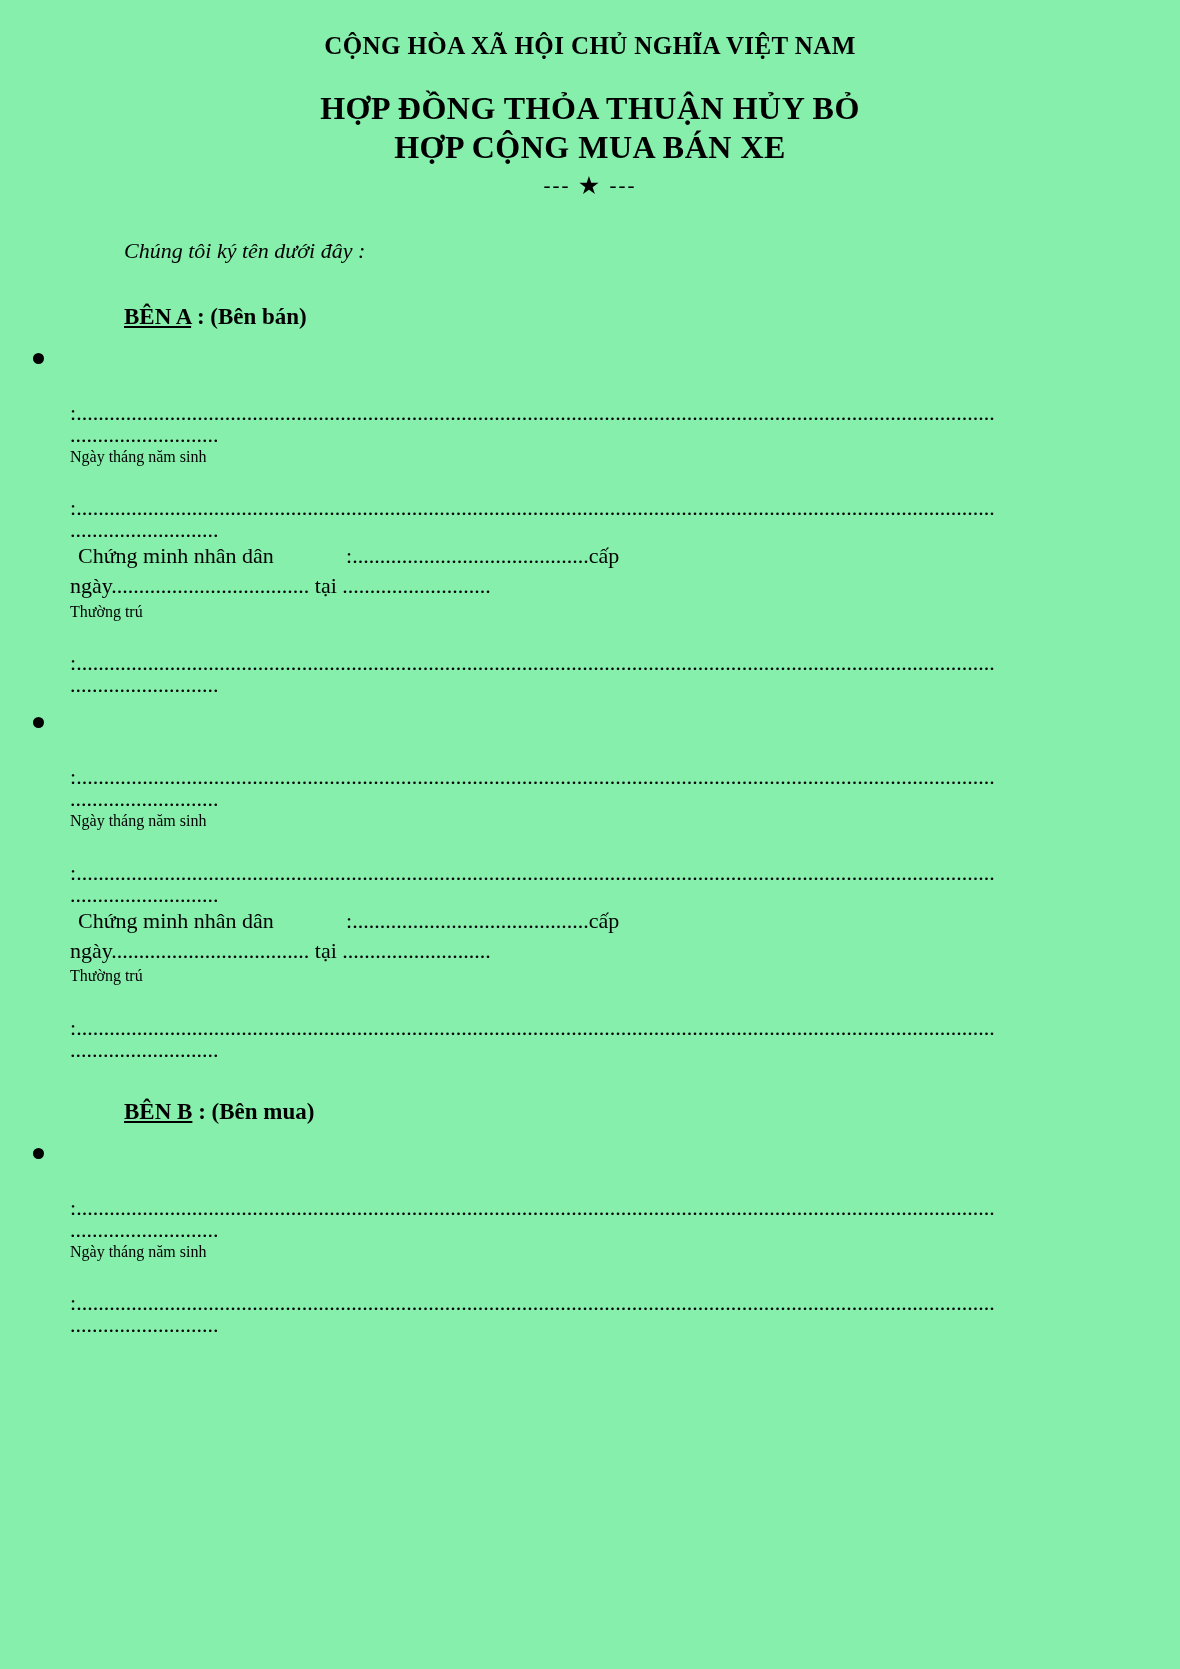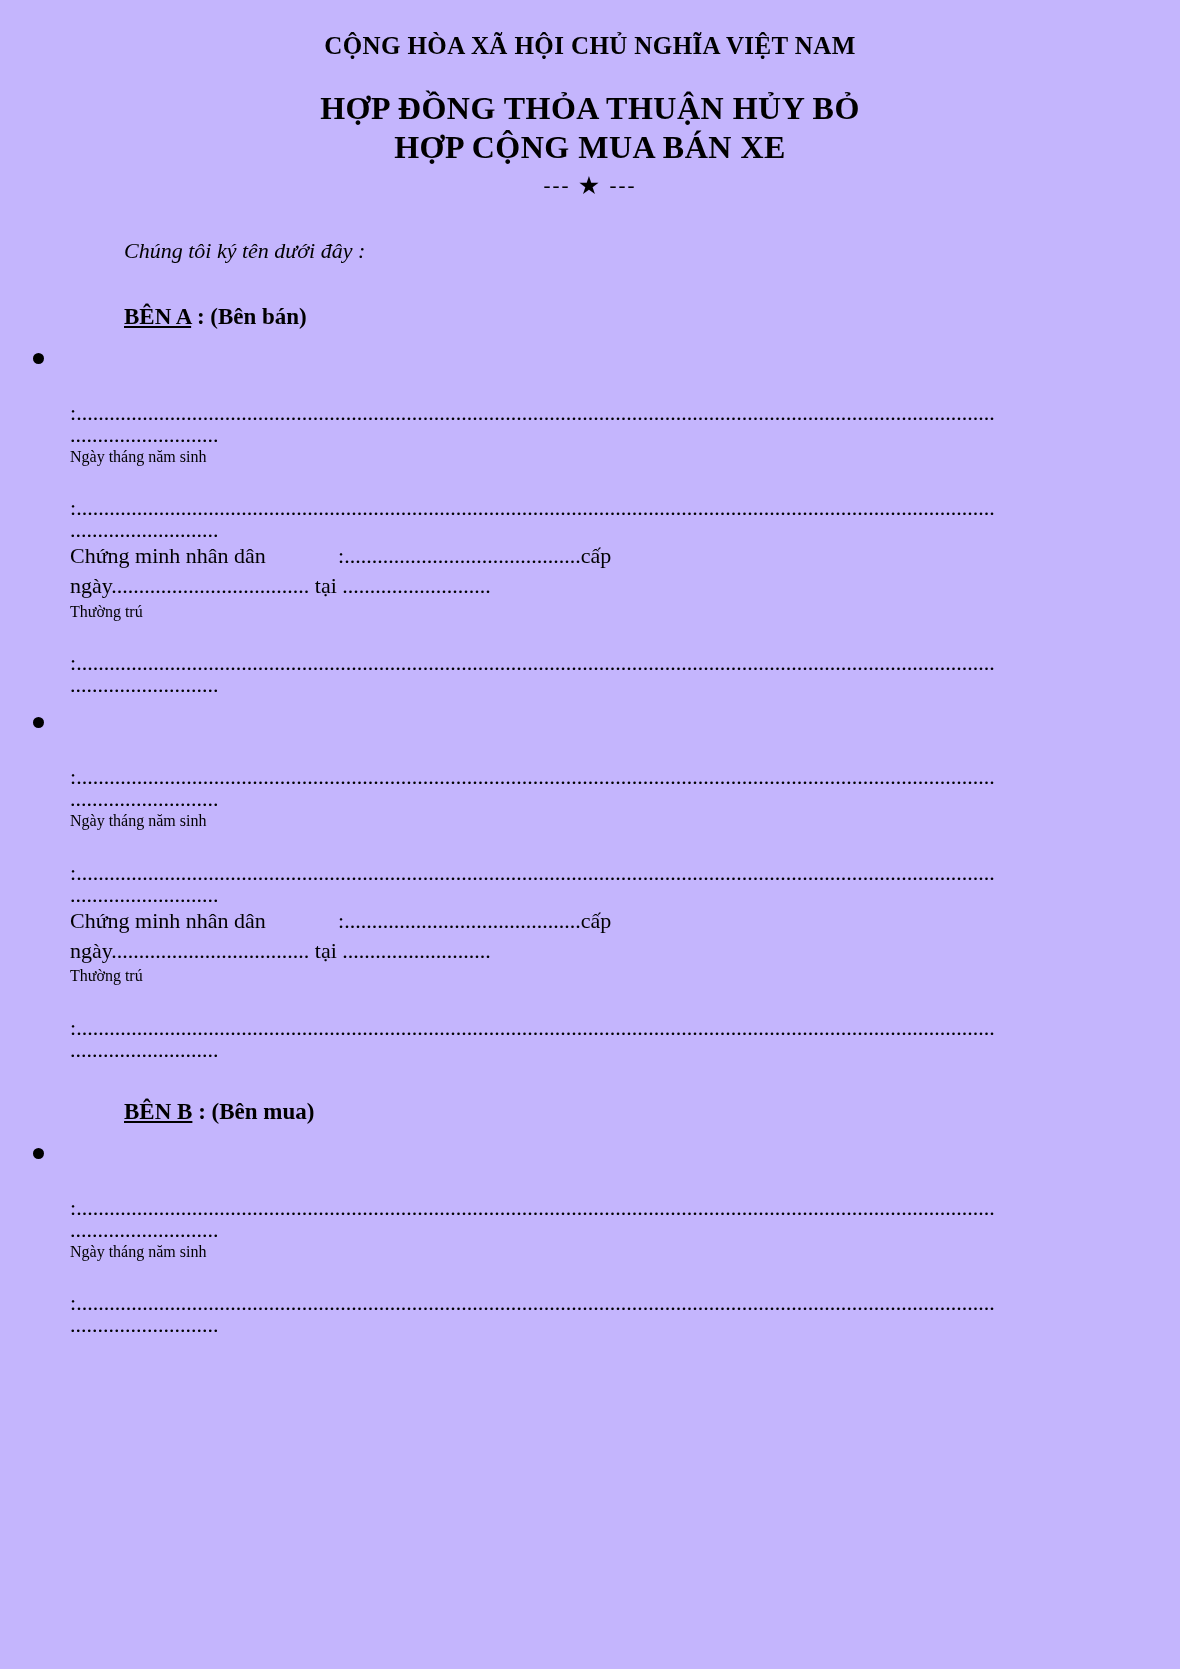--- a/index.html
+++ b/index.html
@@ -4,21 +4,21 @@
 <style>
   html, body {
     margin: 0;
     padding: 0;
     background: #ffffff;
   }
   .page {
     position: relative;
     width: 1180px;
     height: 1669px;
-    background: #c4b5fd;
+    background: #86efac;
     font-family: "Liberation Serif", "DejaVu Serif", serif;
     color: #000000;
     overflow: hidden;
   }
 
   
   .national-header {
     text-align: center;
     padding-top: 30px;
   }
@@ -133,20 +133,21 @@
   }
 
   .cmnd-row {
     font-size: 22px;
     line-height: 1.35;
     white-space: nowrap;
   }
   .cmnd-label {
     display: inline-block;
     width: 268px;
+    margin-left: 8px;
   }
   .cmnd-dots {
     letter-spacing: 0px;
   }
 
   .ngay-row {
     font-size: 22px;
     line-height: 1.35;
     white-space: nowrap;
   }

